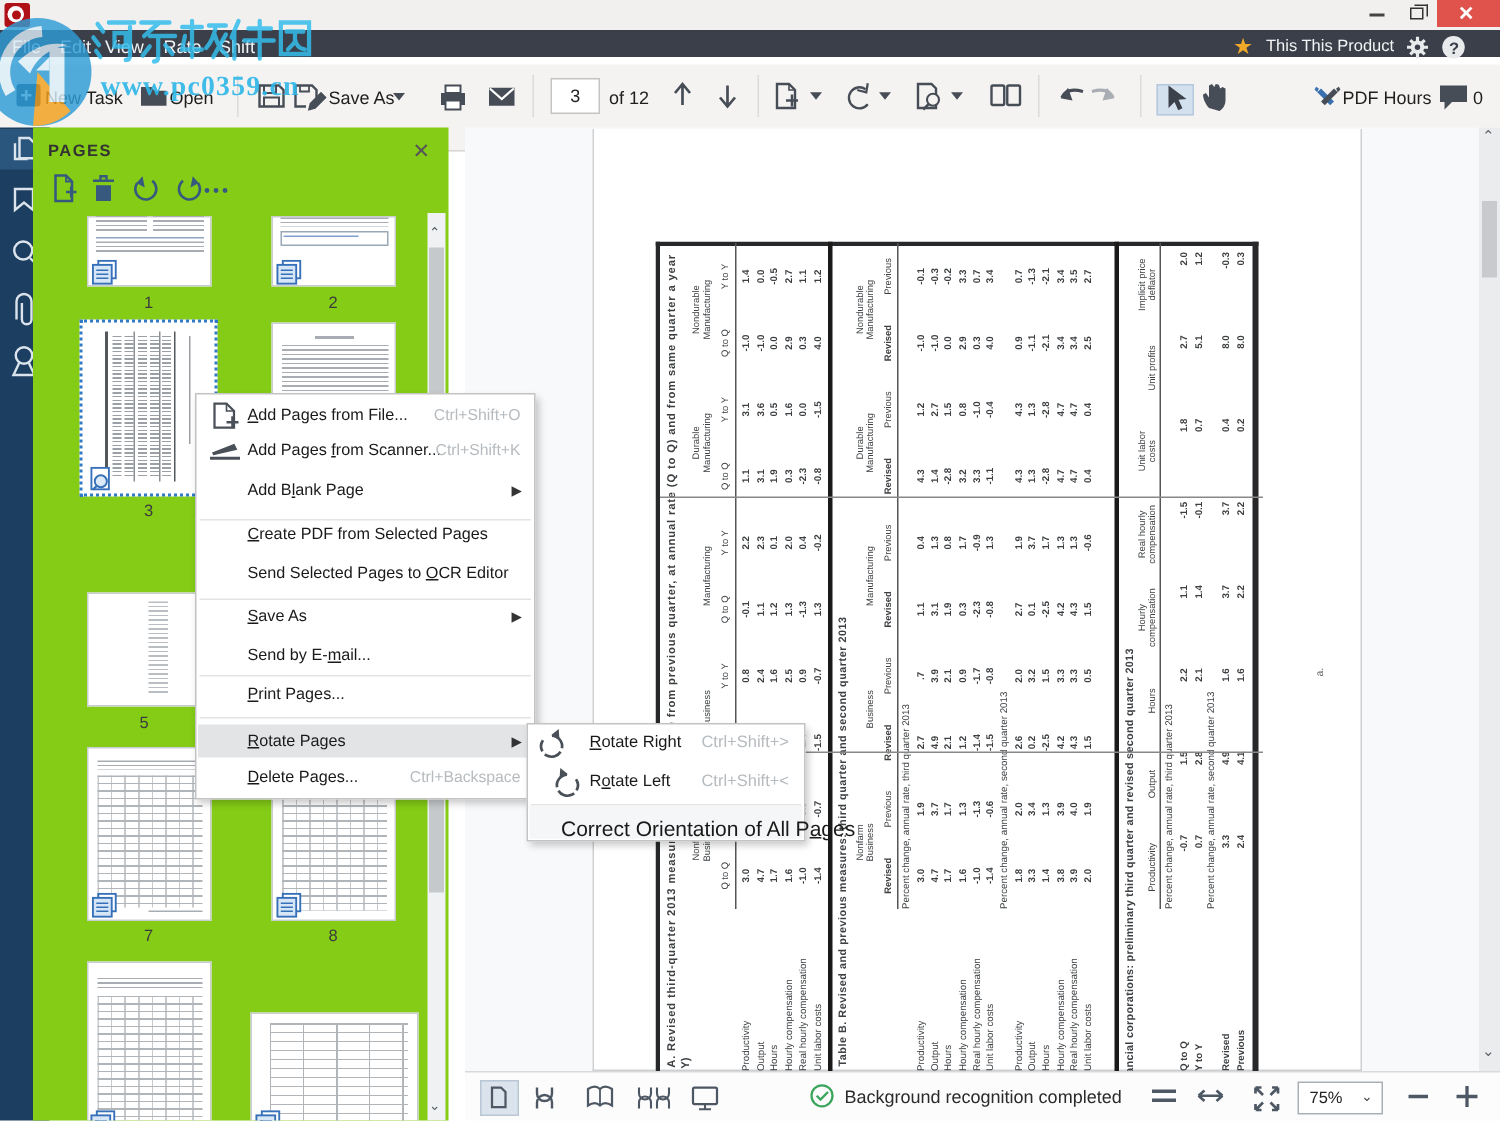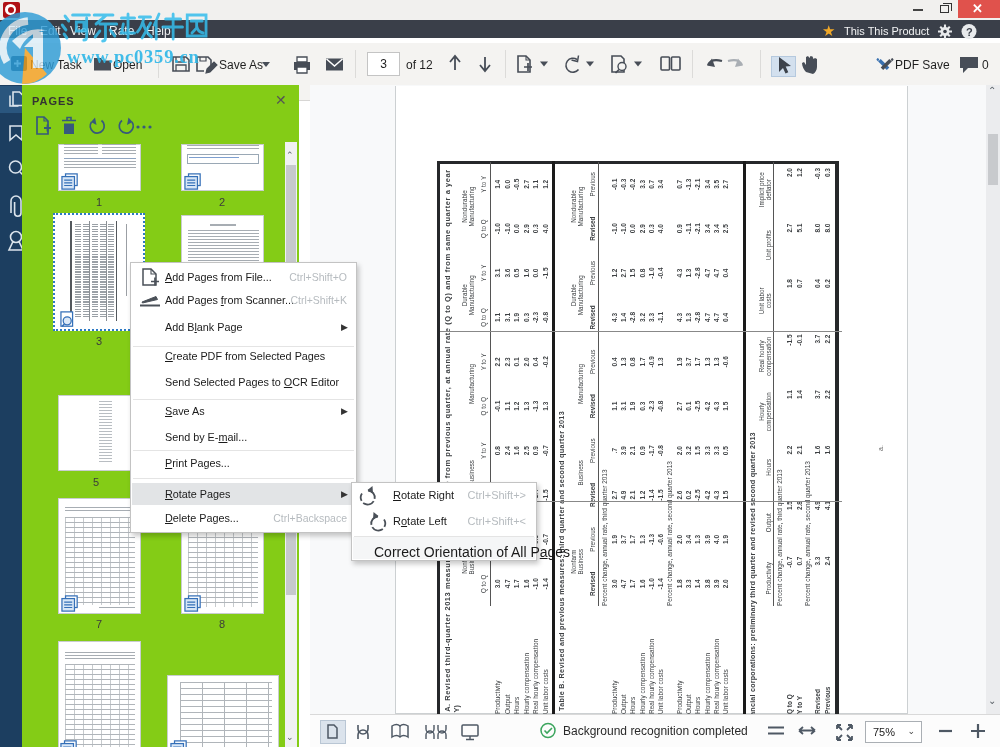--- a/index.html
+++ b/index.html
@@ -81,21 +81,21 @@
     <div id="winmax"></div>
   <div id="winclose">
       <span>✕</span>
     </div>
 </div>
 <div id="menubar">
   <span class="mi" style="left:8px">File</span>
   <span class="mi" style="left:40px">Edit</span>
   <span class="mi" style="left:70px">View</span>
   <span class="mi" style="left:109px">Rate</span>
-  <span class="mi" style="left:146px">Help</span>
+  <span class="mi" style="left:146px">Shift</span>
   <span id="star">★</span>
   <span id="rate">This This Product</span>
   <svg width="60" height="23" style="position:absolute;right:9px;top:0" fill="none" stroke="#e8eaec" stroke-width="1.5">
     <circle cx="14" cy="11.5" r="4.5" fill="#e8eaec" stroke="none"></circle>
     <path d="M14 4.5 v4 M14 15 v4 M7 11.5 h4 M17 11.5 h4 M9.2 6.7 l2.6 2.6 M16.2 13.7 l2.6 2.6 M9.2 16.3 l2.6 -2.6 M16.2 9.3 l2.6 -2.6" stroke-width="2.1"></path>
     <circle cx="14" cy="11.5" r="1.8" fill="#3a3f49" stroke="none"></circle>
     <circle cx="38" cy="11.5" r="7.5" fill="#e8eaec" stroke="none"></circle>
     <text x="35" y="16" font-size="11" font-weight="bold" fill="#3a3f49" stroke="none" font-family="Liberation Sans">?</text>
   </svg>
 </div>
@@ -104,21 +104,21 @@
   <span class="tbtxt" style="left:113px">Open</span>
   <span class="tsep" style="left:158px"></span>
   <span class="tbtxt" style="left:219px">Save As</span>
   <span class="tsep" style="left:355px"></span>
   <div id="pagebox">3</div>
   <span class="tbtxt" style="left:406px">of 12</span>
   <span class="tsep" style="left:505px"></span>
   <span class="tsep" style="left:692px"></span>
   <span class="tsep" style="left:760px"></span>
   <div class="selbtn"></div>
-  <span class="tbtxt" style="left:895px">PDF Save</span>
+  <span class="tbtxt" style="left:895px">PDF Hours</span>
   <span class="tbtxt" style="left:982px">0</span>
   <svg width="1000" height="42" style="position:absolute;left:0;top:0" fill="none" stroke="#474d57" stroke-width="1.6">
 
     <rect x="11" y="13" width="16" height="15" rx="2" fill="#1d3f61" stroke="none"></rect>
     <path d="M14 20.5 h7 M17.5 17 v7" stroke="#fff" stroke-width="1.8"></path>
 
     <path d="M94 15 h7 l2 2.5 h8 v10 h-17 z" fill="#474d57" stroke="none"></path>
 
     <path d="M173 14 h13 l3 3 v11 h-16 z"></path>
     <path d="M176 14 v5 h8 v-5 M176 28 v-6 h10 v6" stroke-width="1.3"></path>

